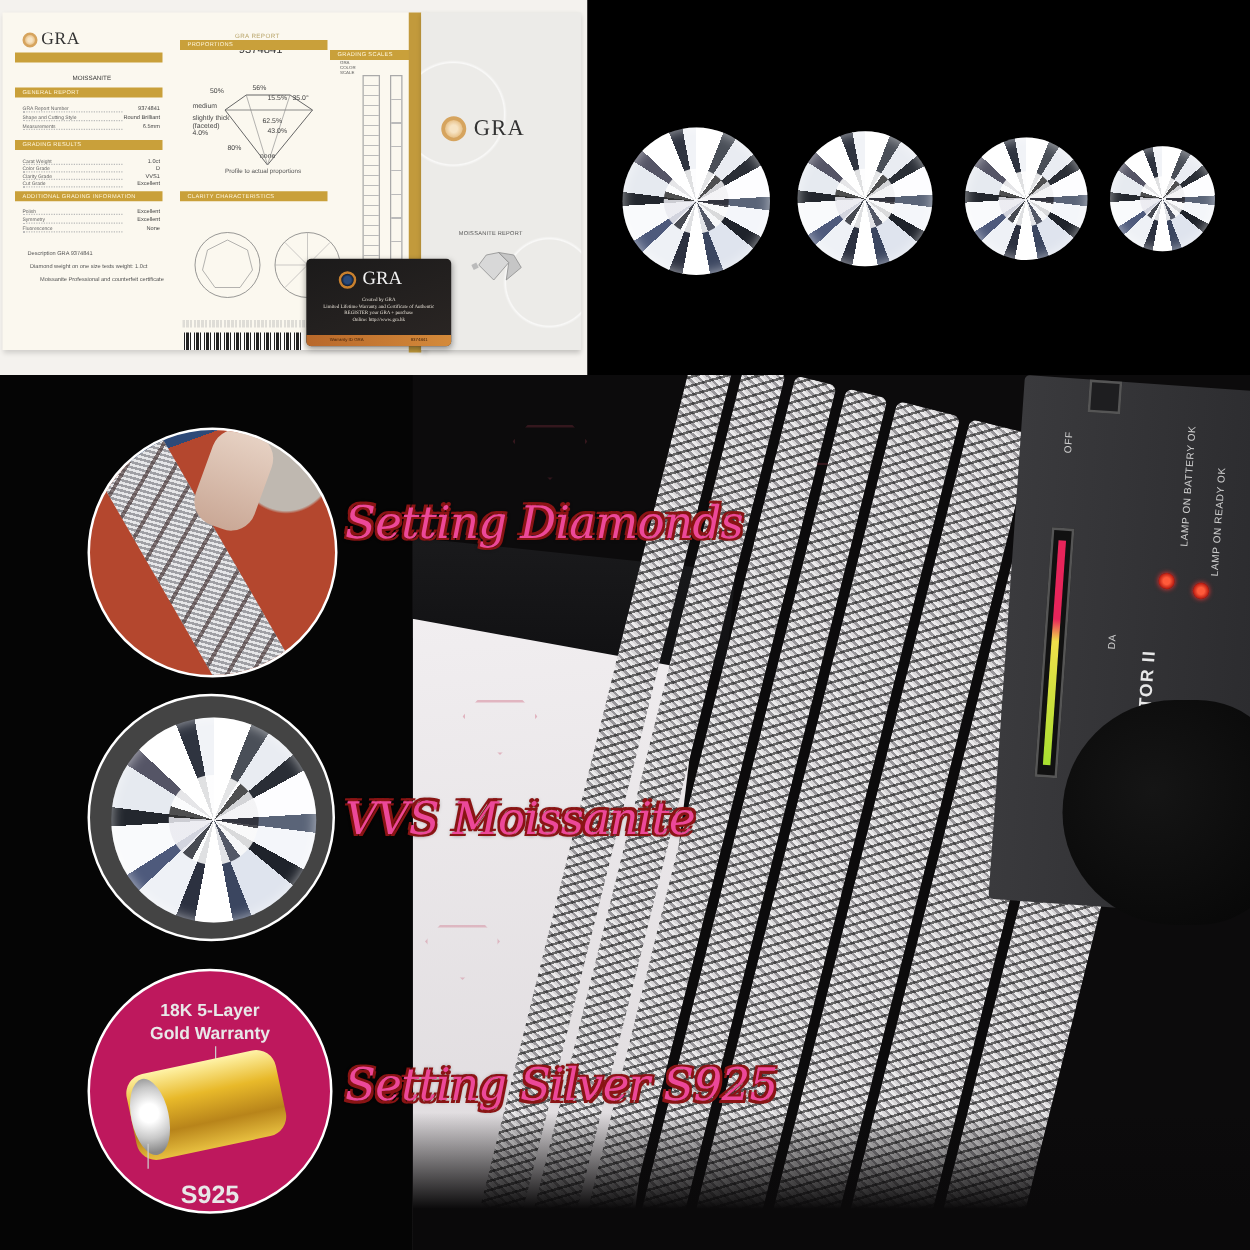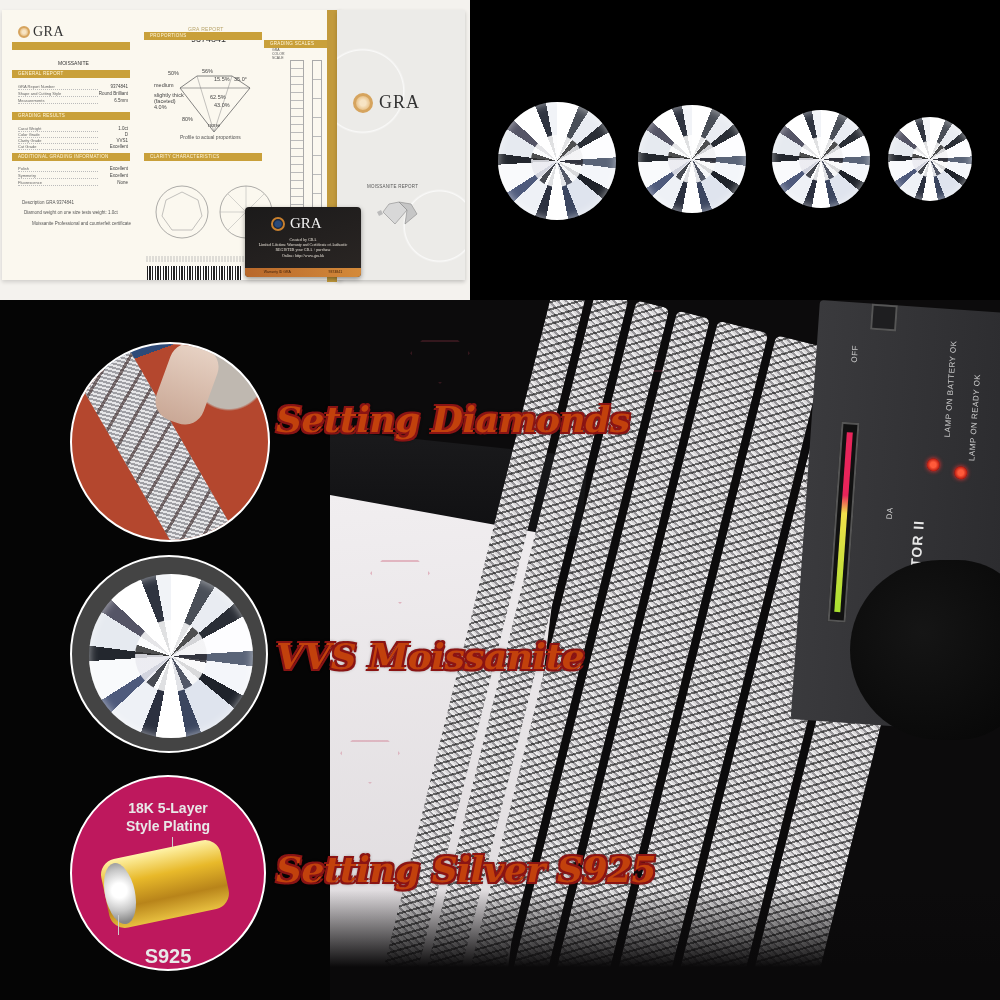--- a/index.html
+++ b/index.html
@@ -181,22 +181,22 @@
   .gold-cylinder {
     position: absolute; left: 32px; top: 72px; width: 122px; height: 70px;
     transform: rotate(-12deg); border-radius: 16px;
     background: linear-gradient(180deg, #fff3a8 0%, #e8b92a 35%, #b8841a 70%, #e8c040 100%);
   }
   .silver-end { position: absolute; left: 0; top: 4px; width: 30px; height: 62px; border-radius: 50%; background: radial-gradient(circle at 50% 45%, #fff 20%, #c8c8c8 55%, #888 85%); }
   .leader-line { position: absolute; background: #ccc; width: 1px; }
 
   
   .caption {
-    position: absolute; font-family: "DejaVu Serif", serif; font-style: italic; font-weight: bold;
-    color: #c2410c; white-space: nowrap;
+    position: absolute; font-family: "DejaVu Serif", serif; font-style: italic; font-weight: normal;
+    color: #ec4899; white-space: nowrap;
     text-shadow: -2px -2px 0 #8a1414, 2px -2px 0 #8a1414, -2px 2px 0 #8a1414, 2px 2px 0 #8a1414,
                  0 0 4px #000;
     letter-spacing: -.5px;
   }
   .cap-1a { left: 276px; top: 398px; font-size: 36px; }
   .cap-1b { left: 352px; top: 461px; font-size: 36px; }
   .cap-2 { left: 276px; top: 635px; font-size: 36px; }
   .cap-3 { left: 276px; top: 848px; font-size: 36px; }
 </style>
 </head>
@@ -396,21 +396,21 @@
   <div class="caption cap-1a" style="top:98px;">Setting Diamonds</div>
 
   <div class="feature-circle circle-vvs" style="top:255px;">
     <div class="gem"></div>
   </div>
   <div class="caption cap-2" style="top:335px;">VVS Moissanite</div>
 
   <div class="feature-circle circle-plating" style="top:475px;">
     <div class="plating-label plating-top">
       <div>18K 5-Layer</div>
-      <div>Style Plating</div>
+      <div>Gold Warranty</div>
     </div>
     <div class="leader-line" style="left:100px;top:60px;height:22px;"></div>
     <div class="gold-cylinder">
       <div class="silver-end"></div>
     </div>
     <div class="leader-line" style="left:46px;top:138px;height:20px;"></div>
     <div class="plating-label plating-bottom">S925</div>
   </div>
   <div class="caption cap-3" style="top:548px;">Setting Silver S925</div>
 </div>

